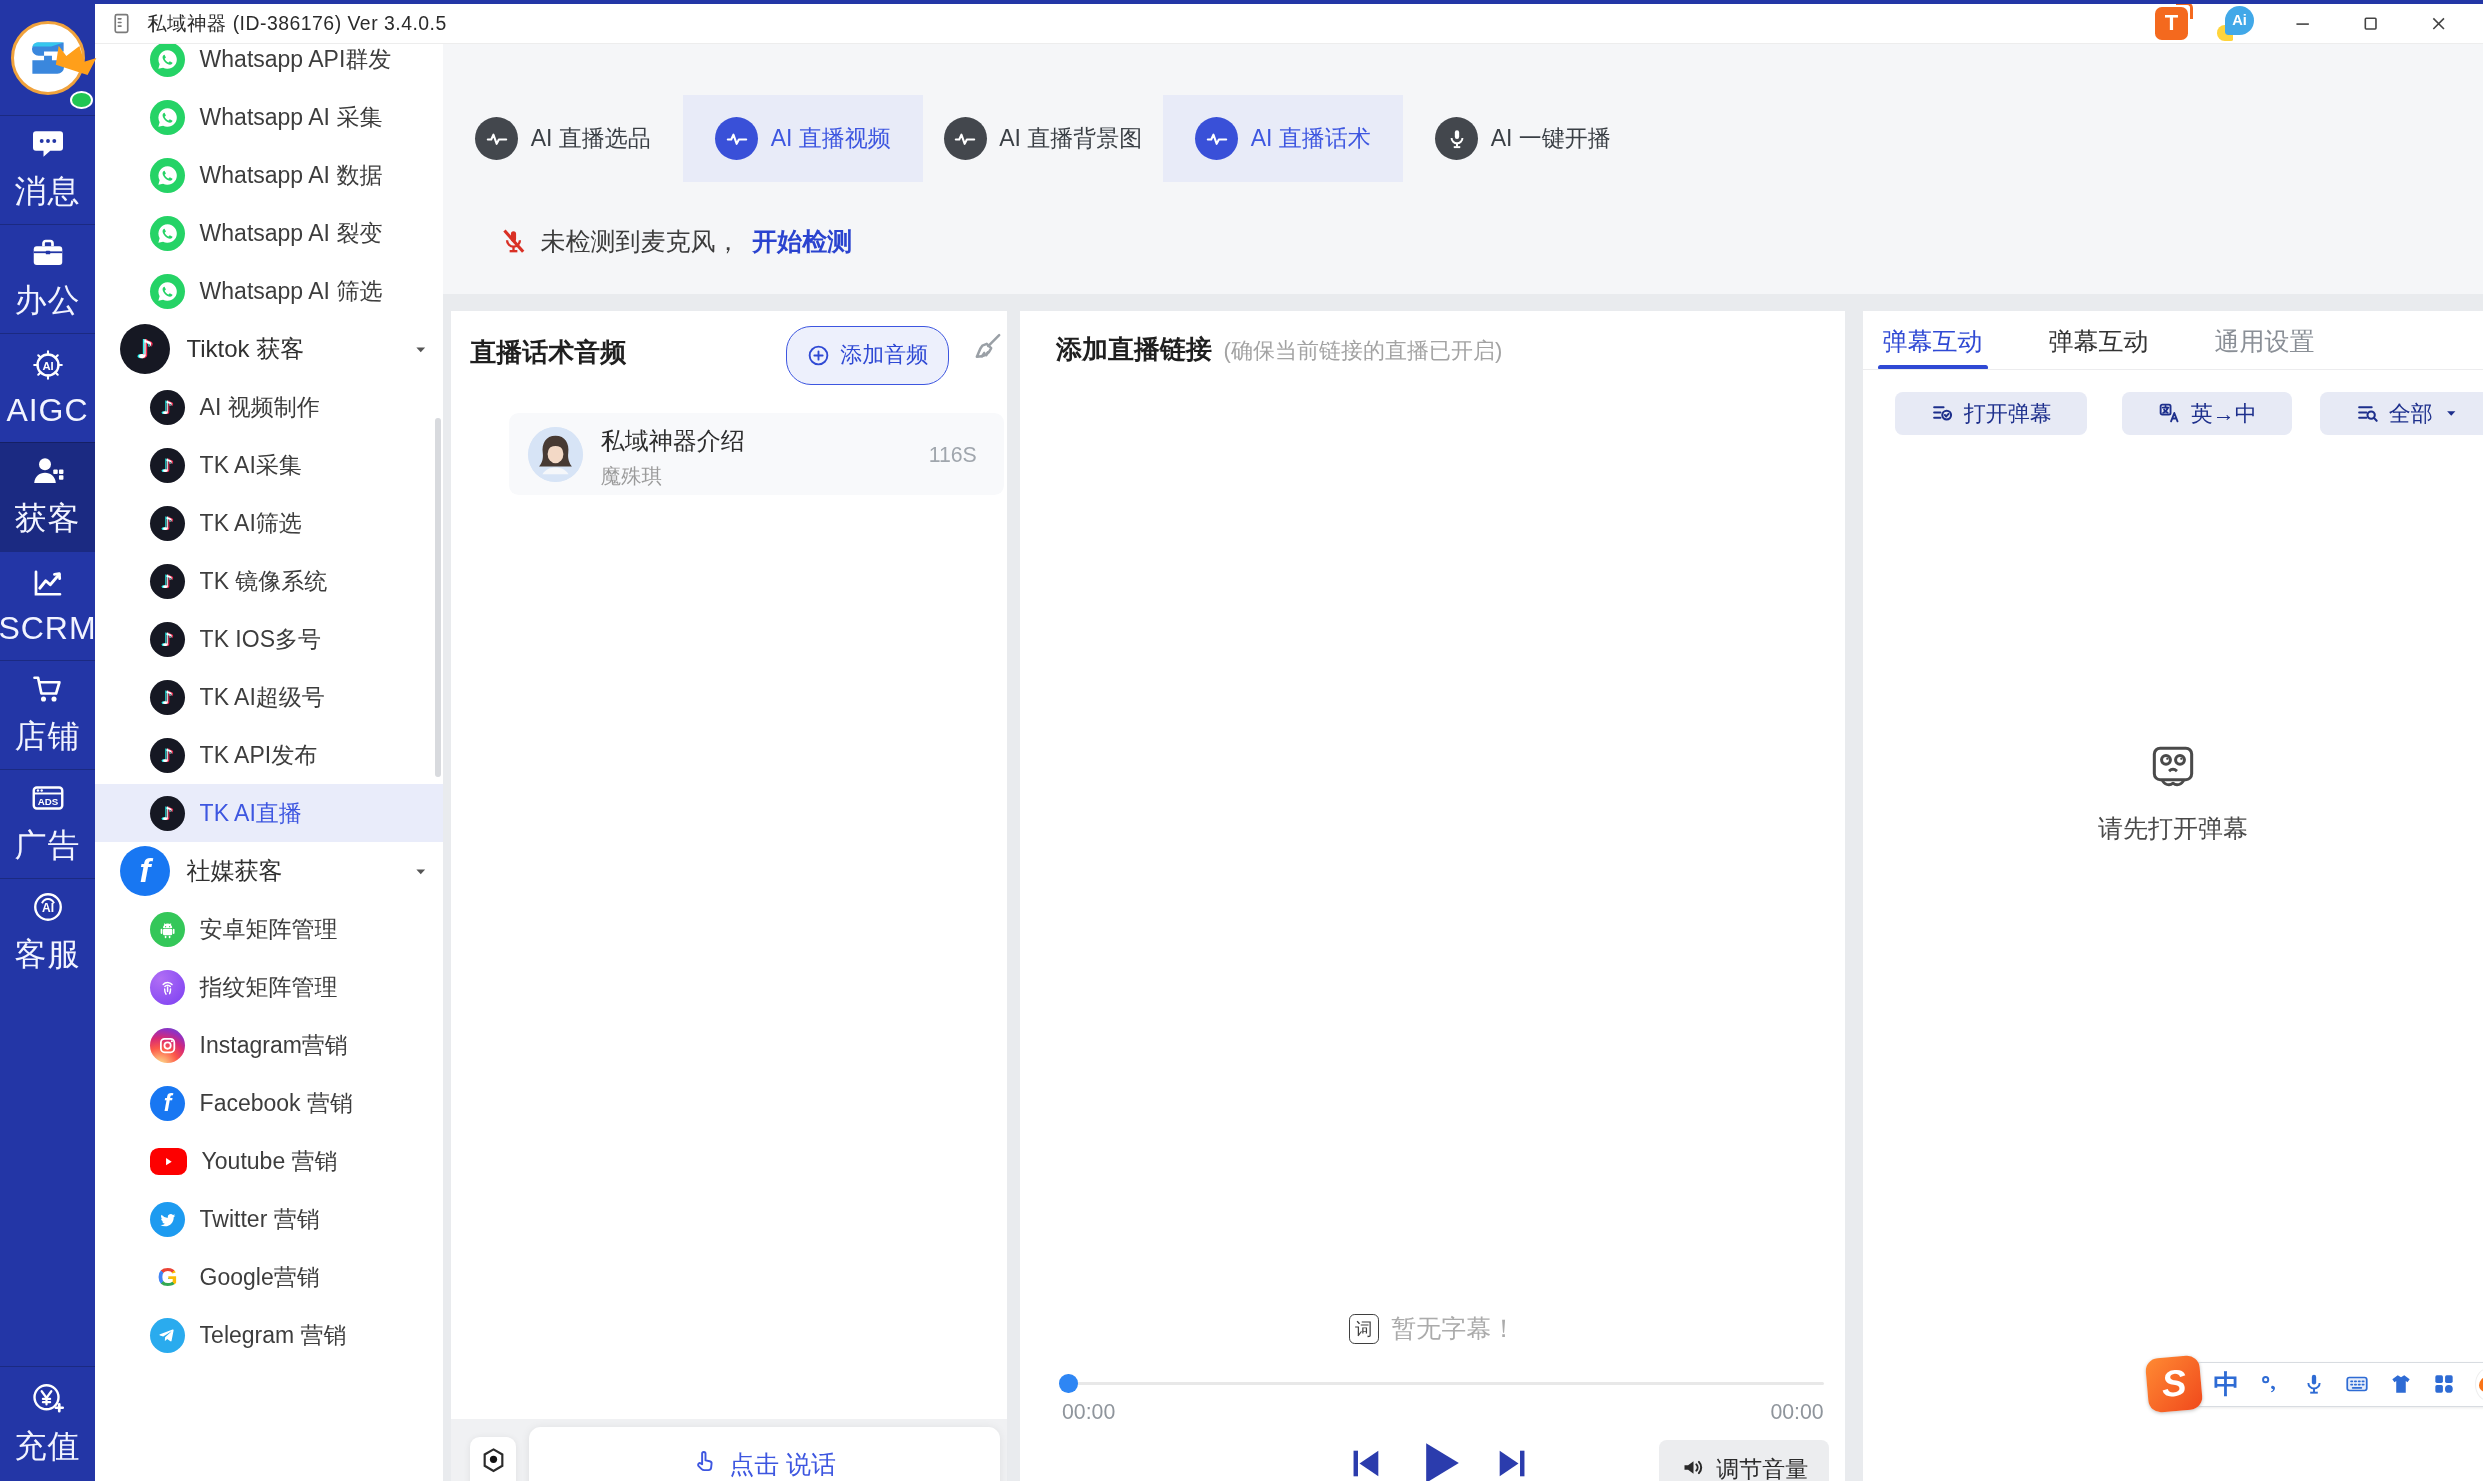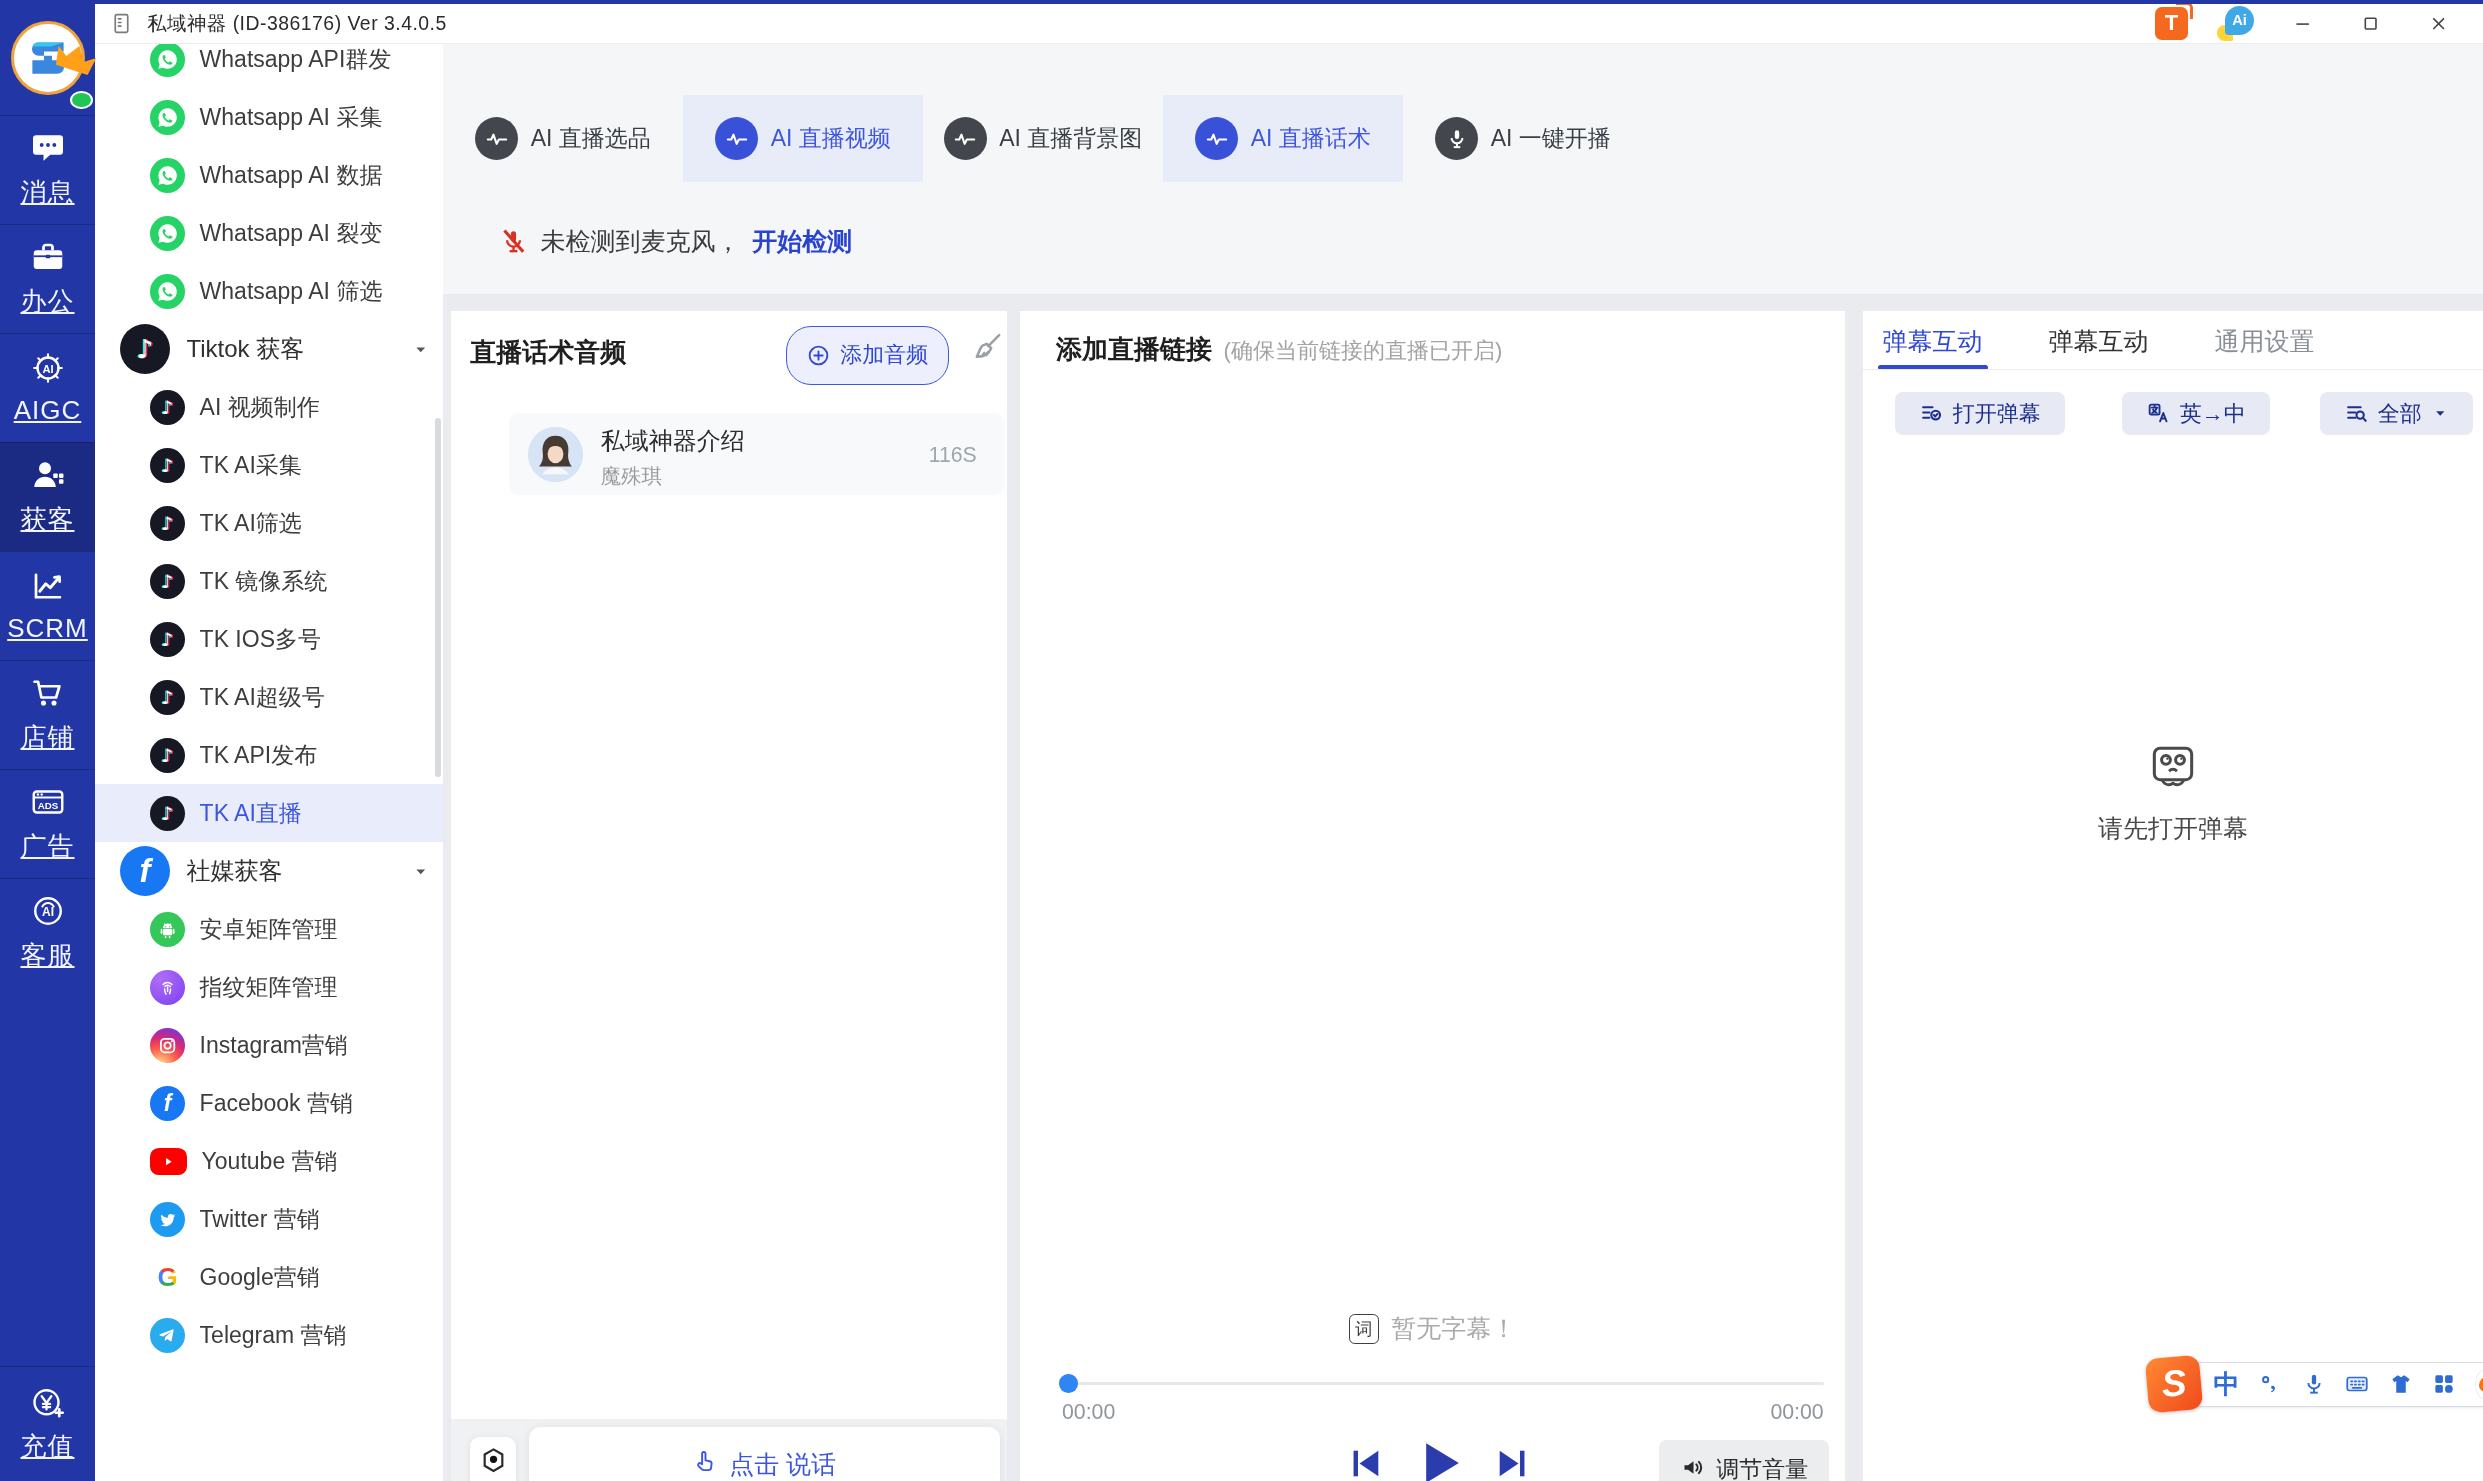--- a/index.html
+++ b/index.html
@@ -26,21 +26,21 @@
   .rail-logo { position:relative; height:115px; display:flex; align-items:center; justify-content:center; }
   .logo-circle { position:relative; width:74px; height:74px; border-radius:50%; background:#fff; border:3.9px solid #f0a23c; display:flex; align-items:center; justify-content:center; }
   .logo-circle svg { width:50px; height:50px; }
   .logo-dot { position:absolute; right:1.9px; bottom:5.8px; width:23px; height:18.4px; background:#21c553; border-radius:50%; border:2.9px solid #fff; }
   .logo-crown { position:absolute; right:5.8px; top:7.8px; width:19.4px; height:15.5px; transform:rotate(18deg); }
   .rail-item { height:109px; display:flex; flex-direction:column; align-items:center; justify-content:center; gap:8.7px; border-top:1px solid rgba(0,0,0,.22); color:#fff; cursor:pointer; }
   .rail-item.active { background:#1b2a82; }
   .rail-item.bottom { margin-top:auto; height:116px; }
   .rail-ic { width:36px; height:36px; }
   .rail-ic svg { width:100%; height:100%; }
-  .rail-label { font-size:26px; color:#f2f4ff; letter-spacing:1px;text-decoration:underline; }
+  .rail-label { font-size:32px; color:#f2f4ff; letter-spacing:1px; }
 
   
   .sidebar { position:absolute; left:95px; top:44px; width:348px; bottom:0; background:#fff; overflow:hidden; z-index:20; }
   .side-list { position:absolute; top:-13.6px; left:0; right:0; }
   .side-row { height:58px; display:flex; align-items:center; cursor:pointer; }
   .side-row.sub { padding-left:55px; }
   .side-row.section { padding-left:25px; }
   .side-row .lbl { margin-left:14.6px; font-size:23px; color:#3d3d3d; white-space:nowrap; }
   .side-row.section .lbl { margin-left:16.5px; font-size:24px; color:#303030; }
   .side-row.selected { background:#e9ecfa; }
@@ -126,21 +126,21 @@
   .volbtn svg { width:27px; height:27px; }
 
   
   .pC { left:1420px; width:620px; }
   .pC-tabs { position:absolute; left:19.4px; top:13.6px; display:flex; gap:66px; }
   .pC-tab { font-size:25px; color:#333; cursor:pointer; white-space:nowrap; }
   .pC-tab.on { color:#2f49d4; font-weight:500; }
   .pC-tab.dim { color:#8a8f96; }
   .pC-underline { position:absolute; left:14.6px; top:54px; width:110px; height:4.9px; background:#2f49d4; border-radius:2.9px; }
   .pC-divider { position:absolute; left:0; right:0; top:58px; height:1px; background:#ececee; }
-  .pillbtn { position:absolute; top:81px; height:43px; background:#e7eaf5; border-radius:7.8px; display:flex; align-items:center; gap:8.7px; padding:0 24px; color:#1d2f8c; font-size:22px; cursor:pointer; white-space:nowrap; }
+  .pillbtn { position:absolute; top:81px; height:43px; background:#e7eaf5; border-radius:7.8px; display:flex; align-items:center; gap:8.7px; padding:0 35px; color:#1d2f8c; font-size:22px; cursor:pointer; white-space:nowrap; }
   .pillbtn svg { width:25px; height:25px; }
   .pillbtn .caret { width:16.5px; height:16.5px; margin-left:1.9px; }
   .pC-empty { position:absolute; left:0; right:0; top:429px; text-align:center; }
   .pC-empty .face { width:60px; height:56px; }
   .pC-empty .etxt { margin-top:11.6px; font-size:25px; color:#4a4a4a; }
   .imebar { position:absolute; left:284px; top:1046px; display:flex; align-items:center; }
   .ime-logo { position:relative; z-index:2; width:54px; height:54px; background:linear-gradient(135deg,#ff8a33,#f0491c); border-radius:12.6px; transform:rotate(-5deg); color:#fff; font-size:37px; font-weight:bold; font-style:italic; display:flex; align-items:center; justify-content:center; box-shadow:0 1px 3.9px rgba(0,0,0,.25); }
   .ime-tray { margin-left:-7.8px; height:45px; background:#fff; border:1px solid #d8dce1; border-radius:7.8px; display:flex; align-items:center; gap:17.5px; padding:0 15.5px 0 19.4px; color:#2e6bd4; box-shadow:0 1px 2.9px rgba(0,0,0,.08); }
   .ime-tray .ime-it { width:26px; height:26px; display:flex; align-items:center; justify-content:center; cursor:pointer; }
   .ime-tray .ime-it svg { width:100%; height:100%; }

